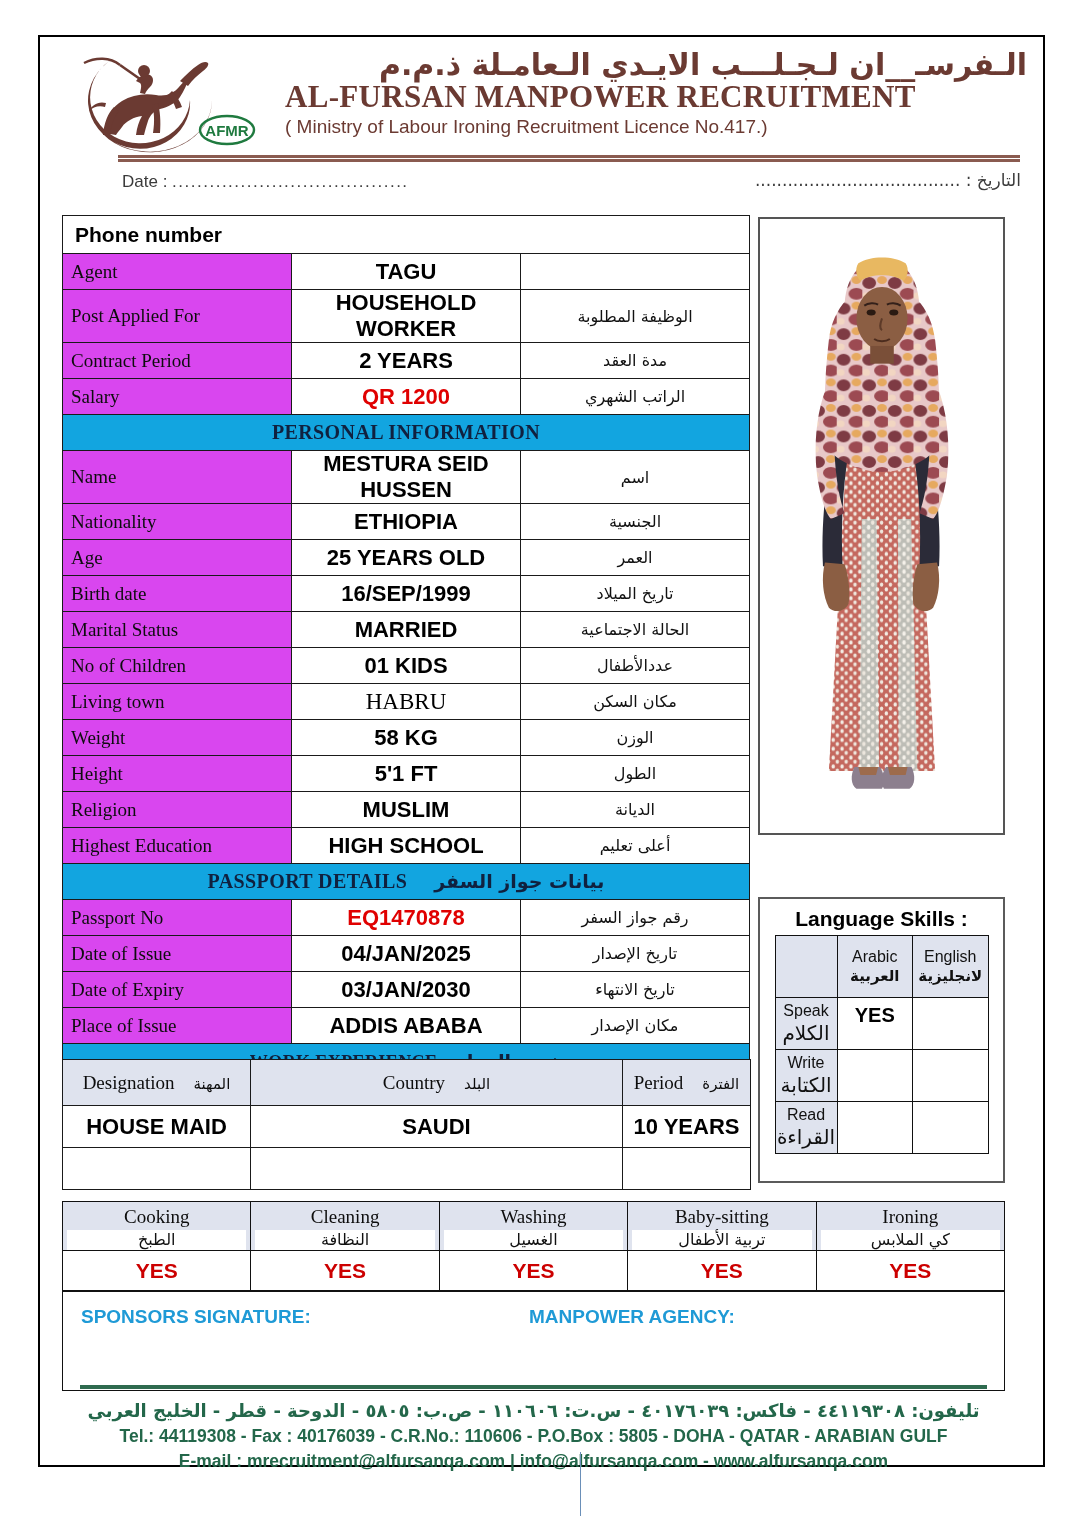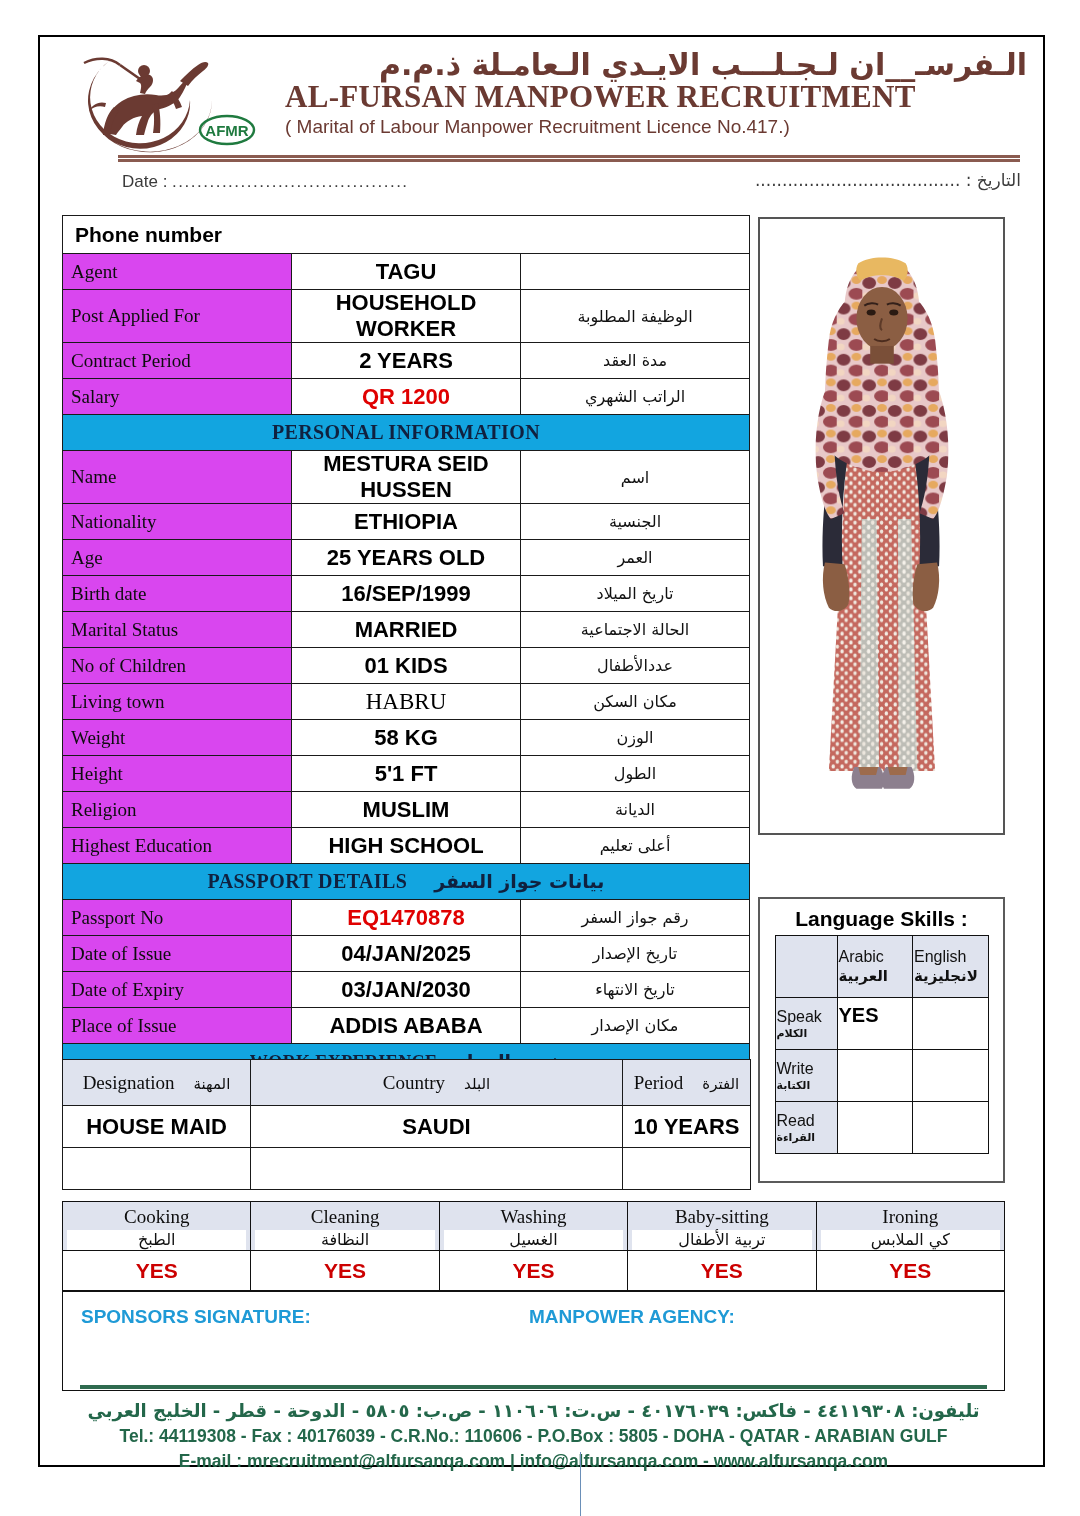--- a/index.html
+++ b/index.html
@@ -122,31 +122,31 @@
   }
   .lang-title {
     text-align:center; margin:8px 0 4px 0;
     font-family:"Liberation Sans", sans-serif; font-weight:bold;
     font-size:21px; color:#000;
   }
   .ltbl {
     border-collapse:collapse; table-layout:fixed;
     width:214px; margin:0 auto;
   }
-  .ltbl td { border:1px solid #111; height:52px; text-align:left; vertical-align:middle;margin-left:9px; }
+  .ltbl td { border:1px solid #111; height:52px; text-align:center; vertical-align:middle;margin-left:9px; }
   .ltbl .hd {
     background:#dfe3ee; height:62px;
     font-family:"Liberation Sans", sans-serif; font-size:16px; color:#111; line-height:1.25;
   }
   .ltbl .hd .ar { font-family:"DejaVu Sans", sans-serif; font-weight:bold; font-size:15px; direction:rtl; }
   .ltbl .rw {
     background:#dfe3ee; width:62px;
     font-family:"Liberation Sans", sans-serif; font-size:16px; color:#111; line-height:1.25;
   }
-  .ltbl .rw .ar { font-family:"DejaVu Sans", sans-serif; font-weight:bold; font-size:11px; direction:rtl; }
+  .ltbl .rw .ar { font-family:"DejaVu Sans", sans-serif; font-weight:normal; font-size:20px; direction:rtl; }
   .ltbl .val {
     font-family:"Liberation Sans", sans-serif; font-weight:bold; font-size:20px; color:#000;
     vertical-align:top; padding-top:6px;
   }
   .lcblank { width:62px; }
 
   
   .abil {
     position:absolute; left:22px; top:1164px; width:943px;
     border-collapse:collapse; table-layout:fixed;
@@ -244,21 +244,21 @@
         <path d="M58 20 L78 34" stroke="#6b3a32" stroke-width="2.6" fill="none"></path>
 
         <ellipse cx="165" cy="85" rx="27" ry="14" fill="none" stroke="#1f7a3f" stroke-width="2.4"></ellipse>
         <text x="165" y="91" font-family="Liberation Sans, sans-serif" font-size="15" font-weight="bold" fill="#1f7a3f" text-anchor="middle">AFMR</text>
       </svg>
     </div>
 
     <div class="hdr-text">
       <div class="hdr-ar">الـفرسـ__ان لـجـلـــب الايـدي الـعامـلة ذ.م.م</div>
       <div class="hdr-en">AL-FURSAN MANPOWER RECRUITMENT</div>
-      <div class="hdr-sub">( Marital of Labour Manpower Recruitment Licence No.417.)</div>
+      <div class="hdr-sub">( Ministry of Labour Ironing Recruitment Licence No.417.)</div>
     </div>
 
     <div class="rule-dbl">
       <i class="a"></i>
         <i class="b"></i>
         <i class="c"></i>
     </div>
   </div>
 
   <div class="dateline">

